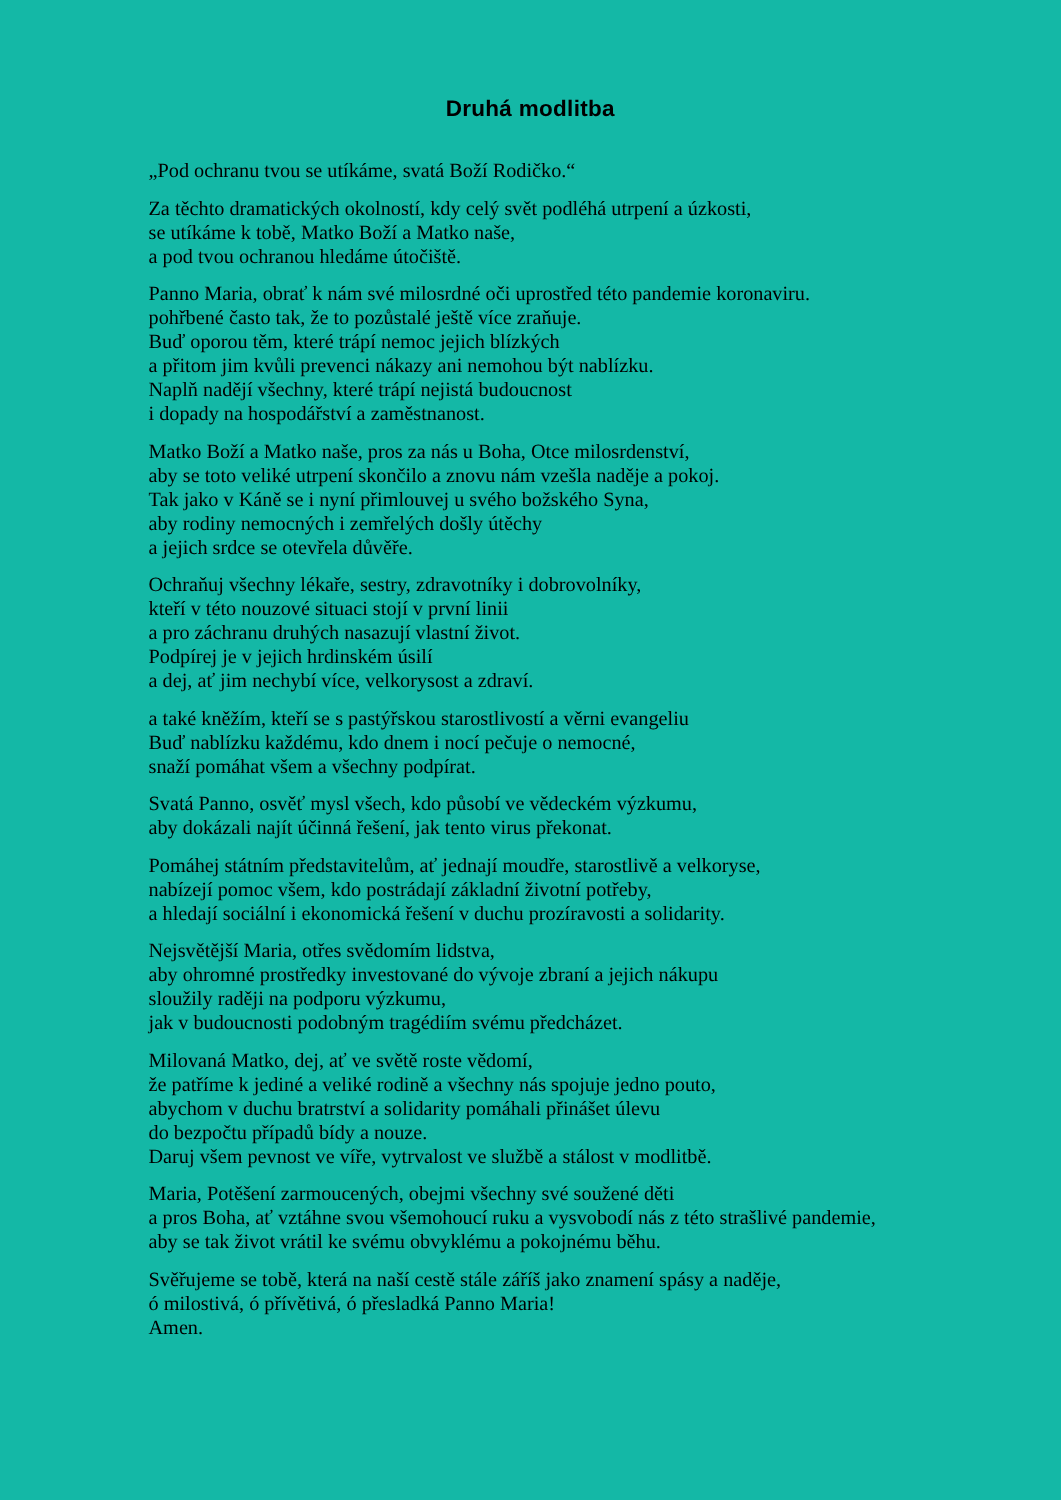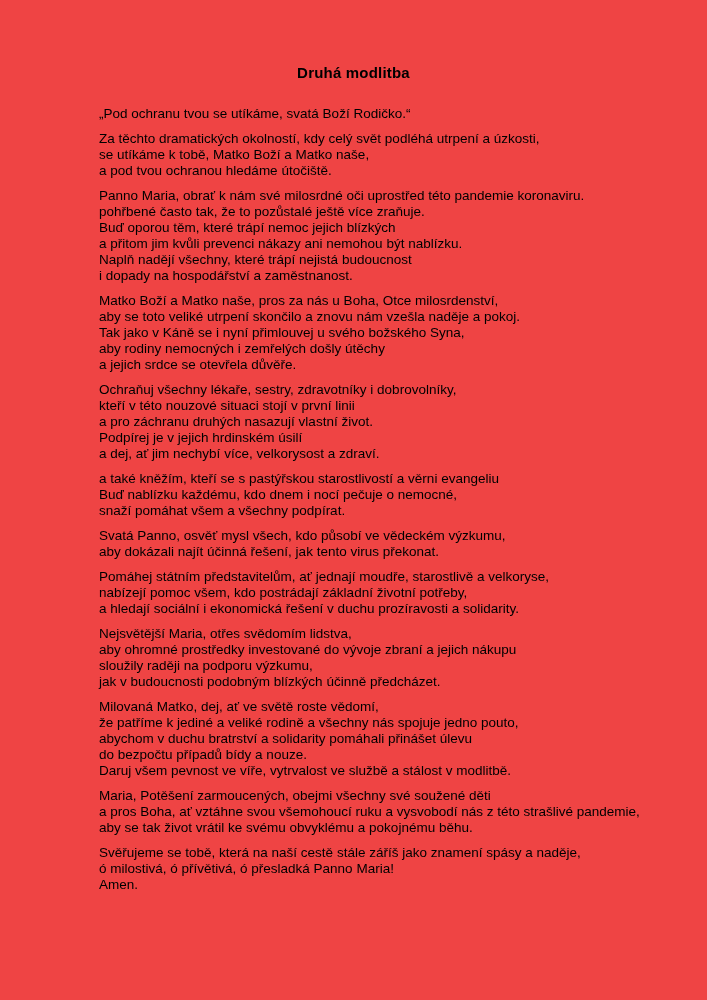--- a/index.html
+++ b/index.html
@@ -6,21 +6,21 @@
   html, body {
     margin: 0;
     padding: 0;
     background: #ffffff;
   }
   .page {
     position: relative;
     width: 707px;
     height: 1000px;
     margin: 0 auto;
-    background: #ef4444;
+    background: #14b8a6;
     box-sizing: border-box;
     padding: 63px 99px 0 99px;
     font-family: "Liberation Sans", sans-serif;
     color: #000000;
     overflow: hidden;
   }
   .doc-title {
     margin: 0 0 24px 0;
     font-size: 15px;
     font-weight: bold;
@@ -34,20 +34,21 @@
   .stanza {
     margin: 0 0 9px 0;
   }
   .stanza:last-child {
     margin-bottom: 10px;
   }
   .line {
     line-height: 16px;
     white-space: nowrap;
     overflow: visible;
+    font-family: Liberation Serif, serif;
   }
 </style>
 </head>
 <body>
 
 <div class="page">
   <h1 class="doc-title">Druhá modlitba</h1>
   <div class="doc-body" id="doc-body">
       <div class="stanza">
         <div class="line">„Pod ochranu tvou se utíkáme, svatá Boží Rodičko.“</div>
@@ -90,21 +91,21 @@
       </div>
       <div class="stanza">
         <div class="line">Pomáhej státním představitelům, ať jednají moudře, starostlivě a velkoryse,</div>
         <div class="line">nabízejí pomoc všem, kdo postrádají základní životní potřeby,</div>
         <div class="line">a hledají sociální i ekonomická řešení v duchu prozíravosti a solidarity.</div>
       </div>
       <div class="stanza">
         <div class="line">Nejsvětější Maria, otřes svědomím lidstva,</div>
         <div class="line">aby ohromné prostředky investované do vývoje zbraní a jejich nákupu</div>
         <div class="line">sloužily raději na podporu výzkumu,</div>
-        <div class="line">jak v budoucnosti podobným blízkých účinně předcházet.</div>
+        <div class="line">jak v budoucnosti podobným tragédiím svému předcházet.</div>
       </div>
       <div class="stanza">
         <div class="line">Milovaná Matko, dej, ať ve světě roste vědomí,</div>
         <div class="line">že patříme k jediné a veliké rodině a všechny nás spojuje jedno pouto,</div>
         <div class="line">abychom v duchu bratrství a solidarity pomáhali přinášet úlevu</div>
         <div class="line">do bezpočtu případů bídy a nouze.</div>
         <div class="line">Daruj všem pevnost ve víře, vytrvalost ve službě a stálost v modlitbě.</div>
       </div>
       <div class="stanza">
         <div class="line">Maria, Potěšení zarmoucených, obejmi všechny své soužené děti</div>

